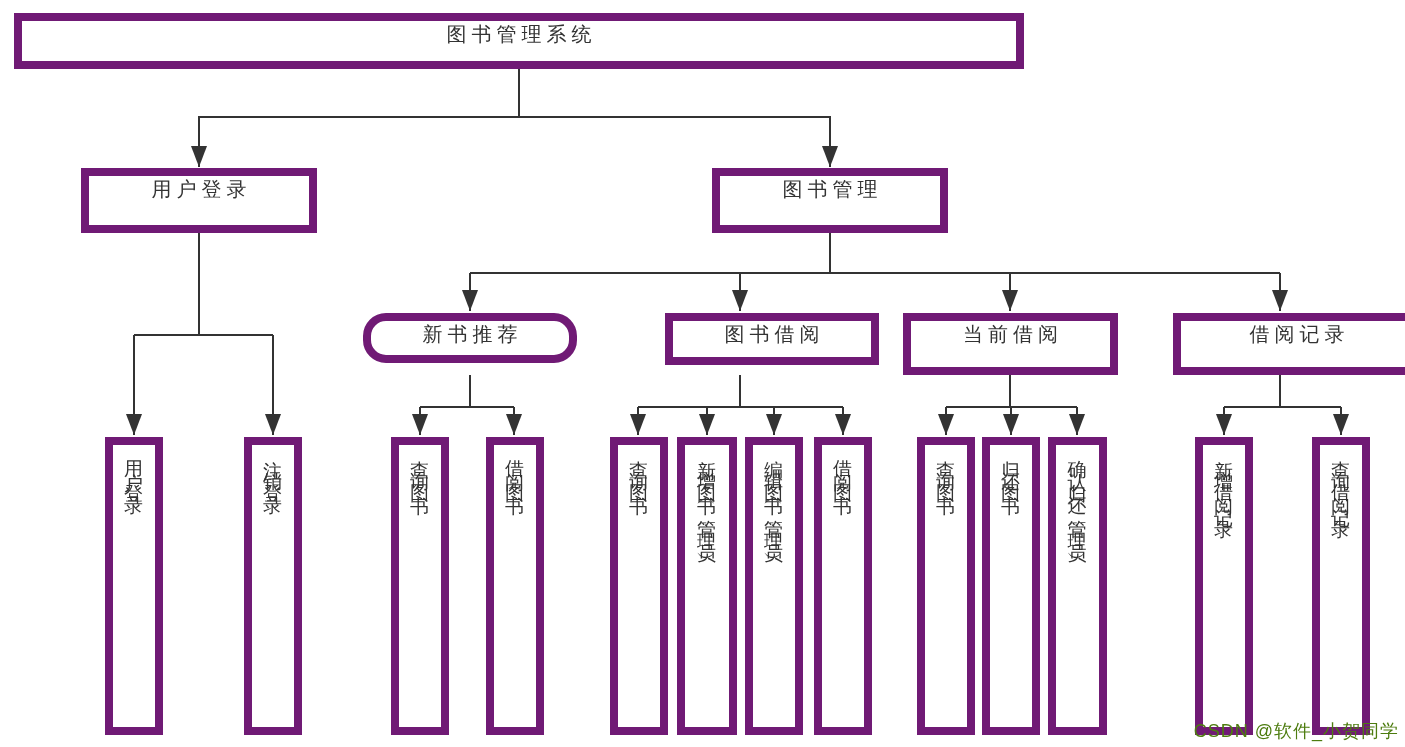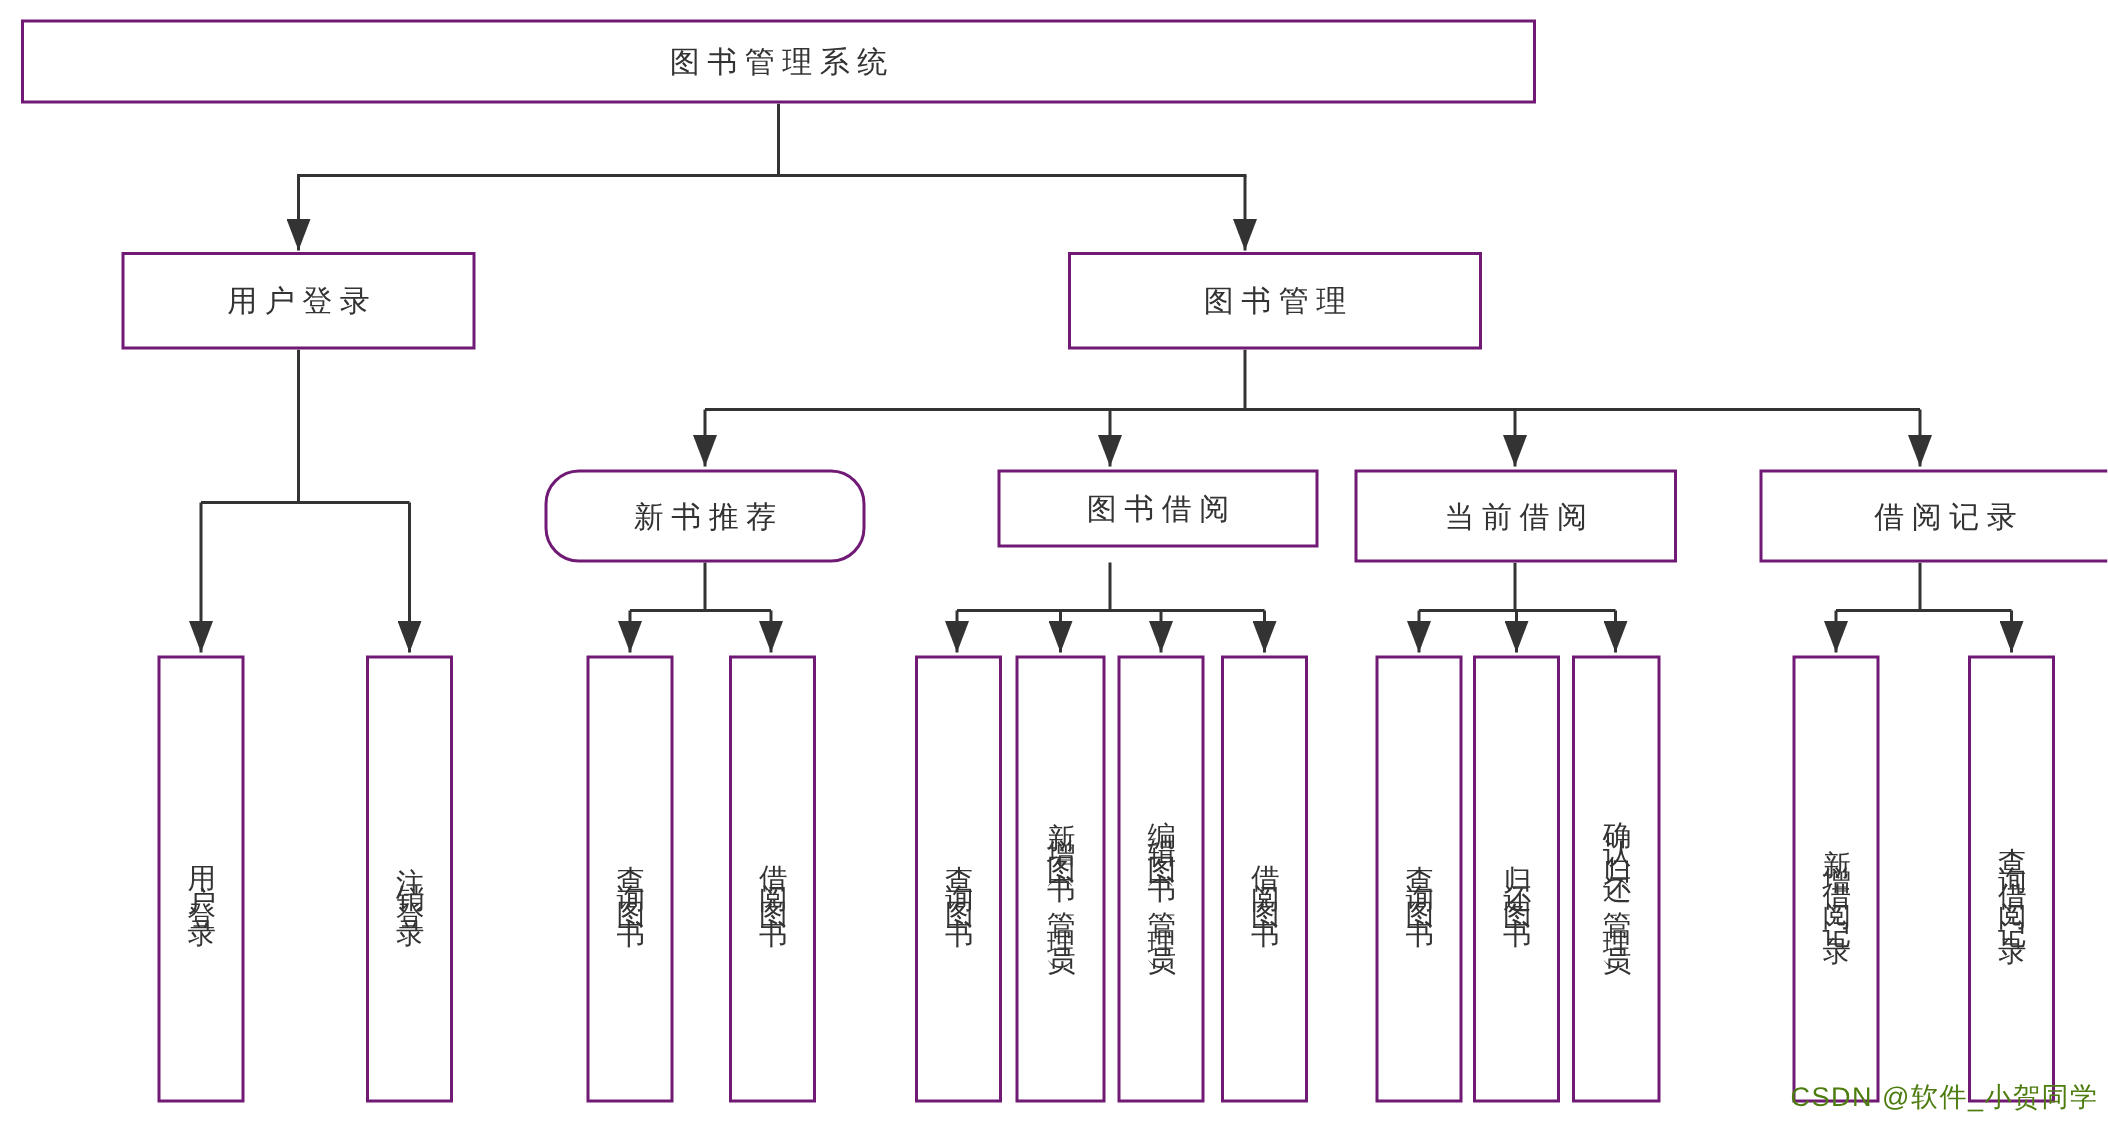--- a/index.html
+++ b/index.html
@@ -9,23 +9,23 @@
     background:#ffffff;
     font-family:"Liberation Sans", sans-serif;
     color:#333333;
     overflow:hidden;
   }
   .connector-layer{position:absolute;left:0;top:0;width:1405px;height:747px;}
   .ln{stroke:#333333;stroke-width:2;fill:none;}
   .box{
     position:absolute;
     box-sizing:border-box;
-    border:2px solid #701a75;
+    border:8px solid #701a75;
     background:#ffffff;
-    display:flex;align-items:center;justify-content:center;
+    display:flex;align-items:flex-start;justify-content:center;
     font-size:20px;
     letter-spacing:5px;
     text-indent:5px; 
     white-space:nowrap;
   }
   .vbox{letter-spacing:0;text-indent:0;}
   .vtext{
     writing-mode:vertical-rl;
     text-orientation:mixed;
     font-size:19px;
@@ -94,25 +94,25 @@
     <path class="ln" d="M1341,407 L1341,435" marker-end="url(#arrowhead)"></path>
   </svg>
 
   <div class="box" style="left:14px;top:13px;width:1010px;height:56px;">
     <span>图书管理系统</span>
   </div>
 
   <div class="box" style="left:81px;top:168px;width:236px;height:65px;">
     <span>用户登录</span>
   </div>
-  <div class="box" style="left:712px;top:168px;width:276px;height:65px;">
+  <div class="box" style="left:712px;top:168px;width:236px;height:65px;">
     <span>图书管理</span>
   </div>
 
-  <div class="box" style="left:363px;top:313px;width:214px;height:62px;border-radius:23px;">
+  <div class="box" style="left:363px;top:313px;width:214px;height:50px;border-radius:23px;">
     <span>新书推荐</span>
   </div>
   <div class="box" style="left:633px;top:313px;width:214px;height:52px;margin-left:32px;">
     <span>图书借阅</span>
   </div>
   <div class="box" style="left:903px;top:313px;width:215px;height:62px;">
     <span>当前借阅</span>
   </div>
   <div class="box" style="left:1173px;top:313px;width:248px;height:62px;">
     <span>借阅记录</span>

